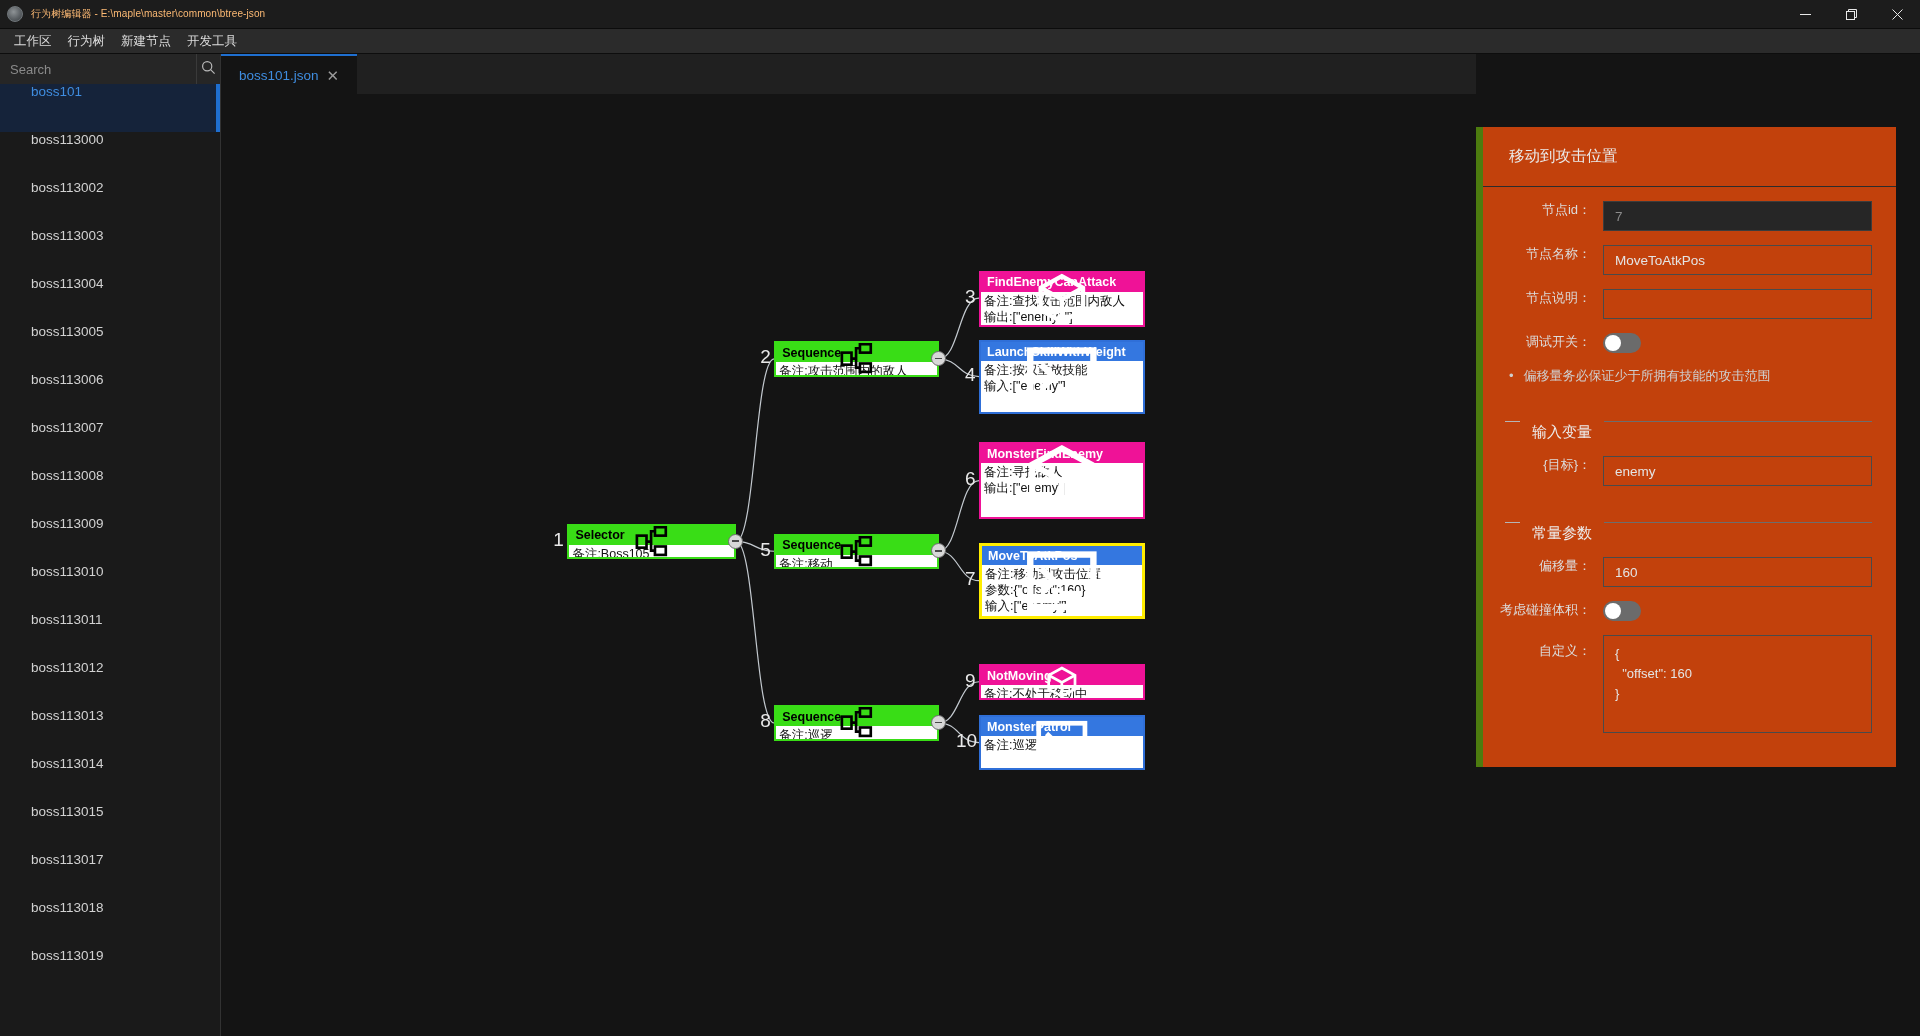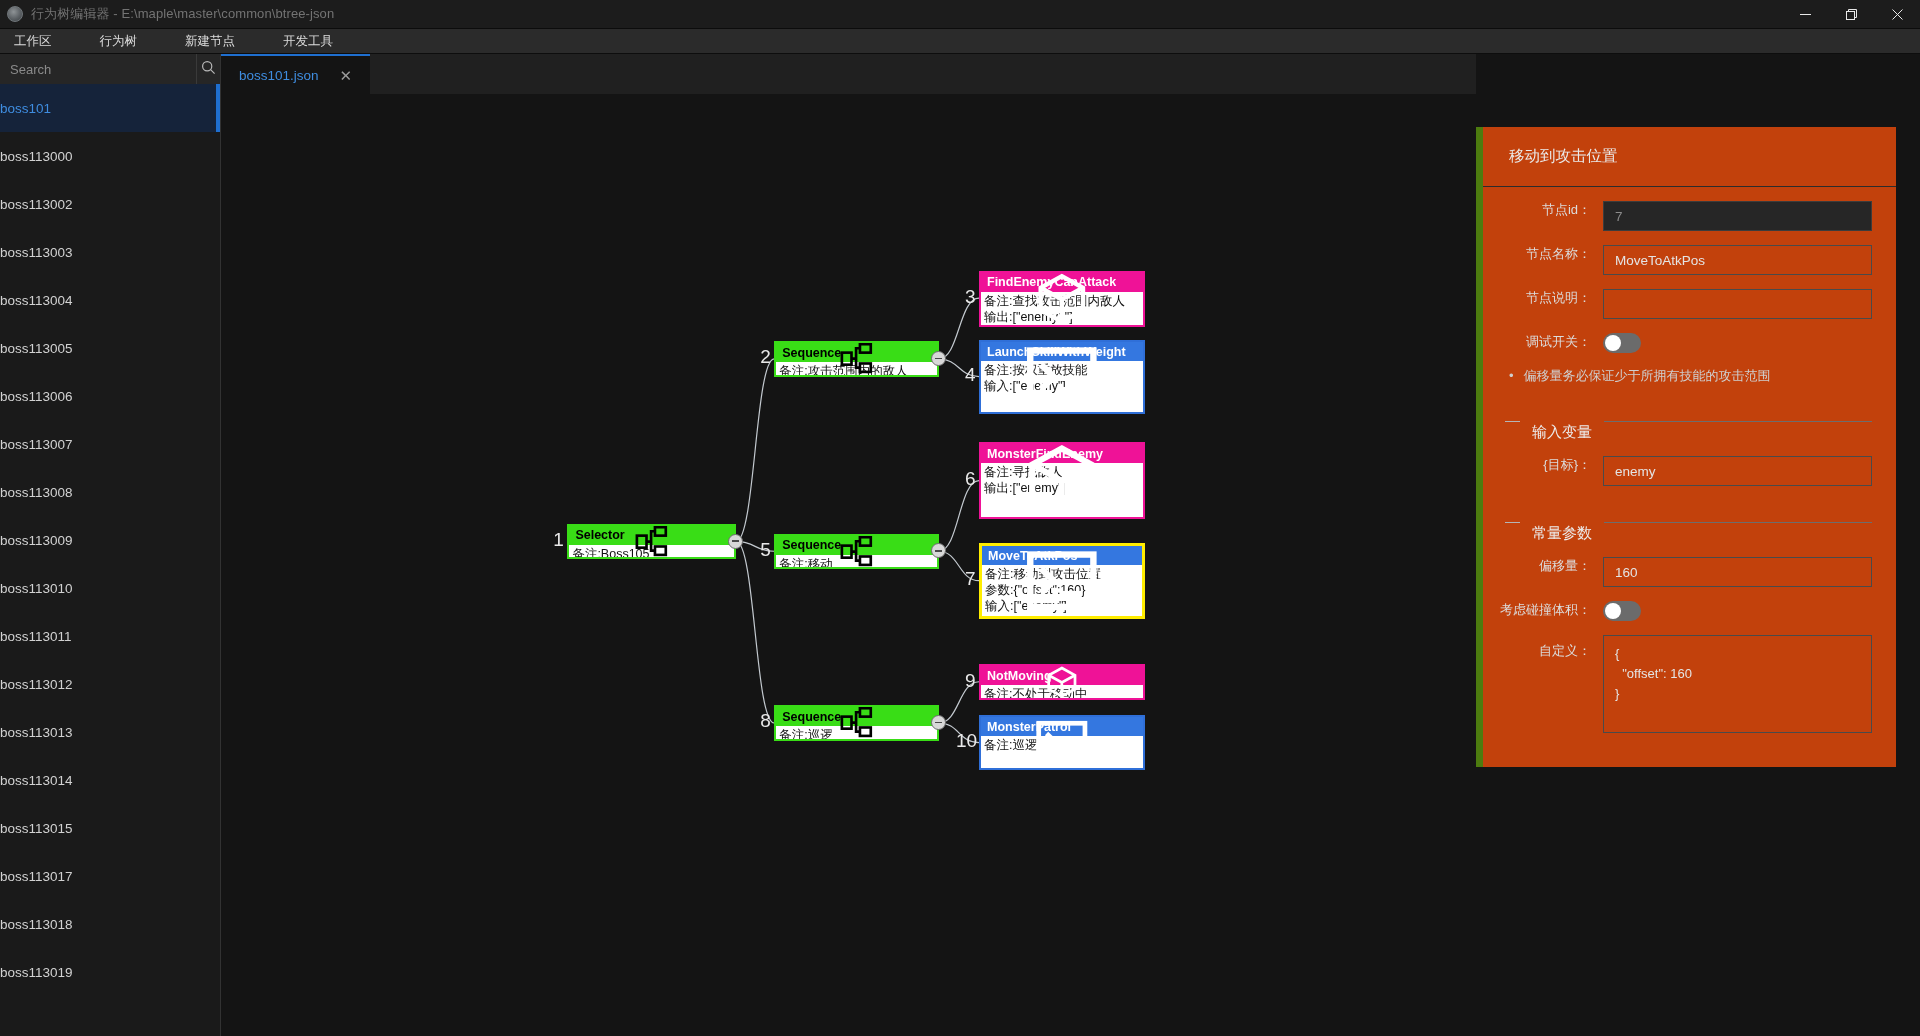--- a/index.html
+++ b/index.html
@@ -18,34 +18,33 @@
     border-bottom: 1px solid #0c0c0c;
     position: relative;
   }
   .tb-icon {
     width: 16px; height: 16px; margin: 0 8px 0 7px;
     border-radius: 50%;
     background: radial-gradient(circle at 40% 35%, #8e9396 0%, #5c6165 55%, #3a3e41 100%);
     border: 1px solid #70767a;
     flex: none;
   }
-  .tb-title { font-size: 13px; color: #737373; letter-spacing: .1px; text-align: center; }
+  .tb-title { font-size: 10px; color: #fdba74; letter-spacing: .1px; text-align: center; }
   .winbtns { position: absolute; right: 0; top: 0; height: 29px; display: flex; }
   .winbtn {
     width: 46px; height: 29px; display: flex;
     align-items: center; justify-content: center;
     color: #e8e8e8;
   }
 
   
   .menubar {
     height: 25px; background: #2b2b2b;
     display: flex; align-items: center; padding-left: 6px;
     border-bottom: 1px solid #0d0d0d;
-    gap: 32px;
   }
   .menu-item {
     font-size: 12.5px; color: #dcdcdc;
     padding: 3px 8px; white-space: nowrap;
   }
 
   
   .body { display: flex; height: calc(1036px - 29px - 25px); }
 
   
@@ -62,33 +61,33 @@
     border-right: 1px solid #3a3a3a;
   }
   .search-input::placeholder { color: #8a8a8a; }
   .search-btn {
     width: 45px; background: #262626; border: none;
     display: flex; align-items: center; justify-content: center;
     color: #b9b9b9;
   }
   .filelist { flex: 1; overflow: hidden; }
   .file-item {
-    height: 48px; display: flex; align-items: center;
-    font-size: 13.5px; color: #d2d2d2;
+    height: 48px; display: flex; 
+    padding-left: 31px; font-size: 13.5px; color: #d2d2d2;
   }
   .file-item.active {
     background: #15233a; color: #3f8de0;
     border-right: 4px solid #1f6fd0;
   }
 
   
   .center { flex: 1; display: flex; flex-direction: column; background: #141414; min-width: 0; }
   .tabbar { height: 40px; flex: none; background: #202020; display: flex; align-items: stretch; }
   .tab {
-    display: flex; align-items: center; gap: 21px;
+    display: flex; align-items: center; gap: 8px;
     padding: 0 18px; background: #141414;
     border-top: 2px solid #1f6fd0;
     color: #3f8de0; font-size: 13.5px;
   }
   .tab-close { color: #9b9b9b; font-size: 15px; line-height: 1; }
 
   .canvas { flex: 1; position: relative; background: #141414; overflow: hidden; }
   .canvas svg { position: absolute; inset: 0; width: 100%; height: 100%; }
 
   

